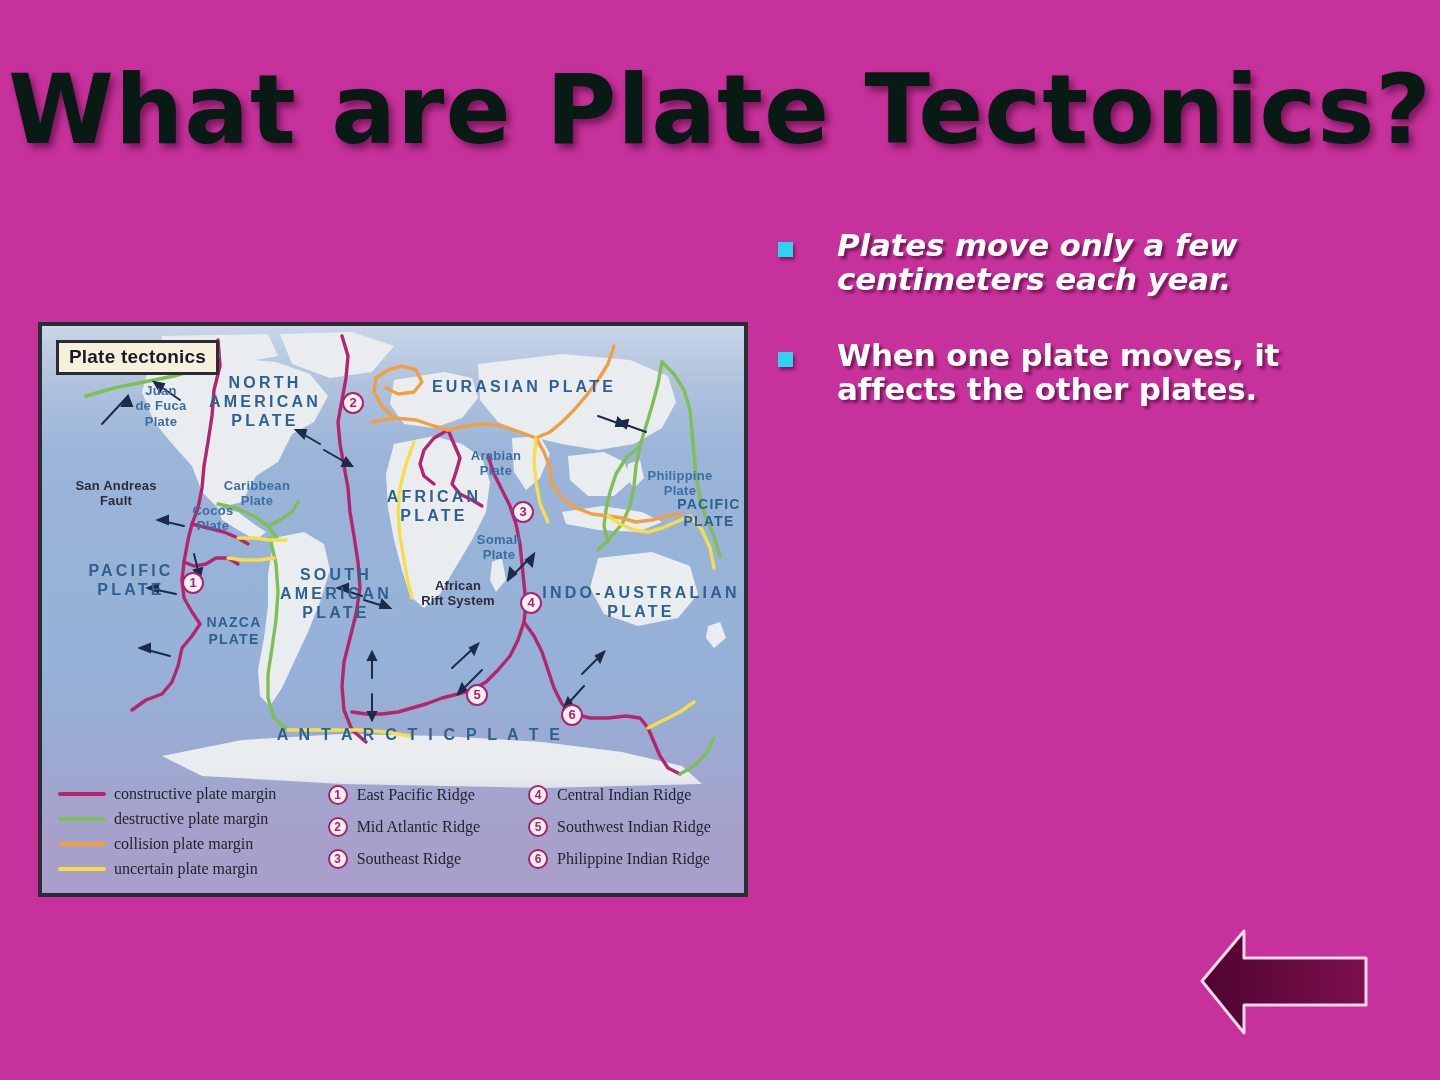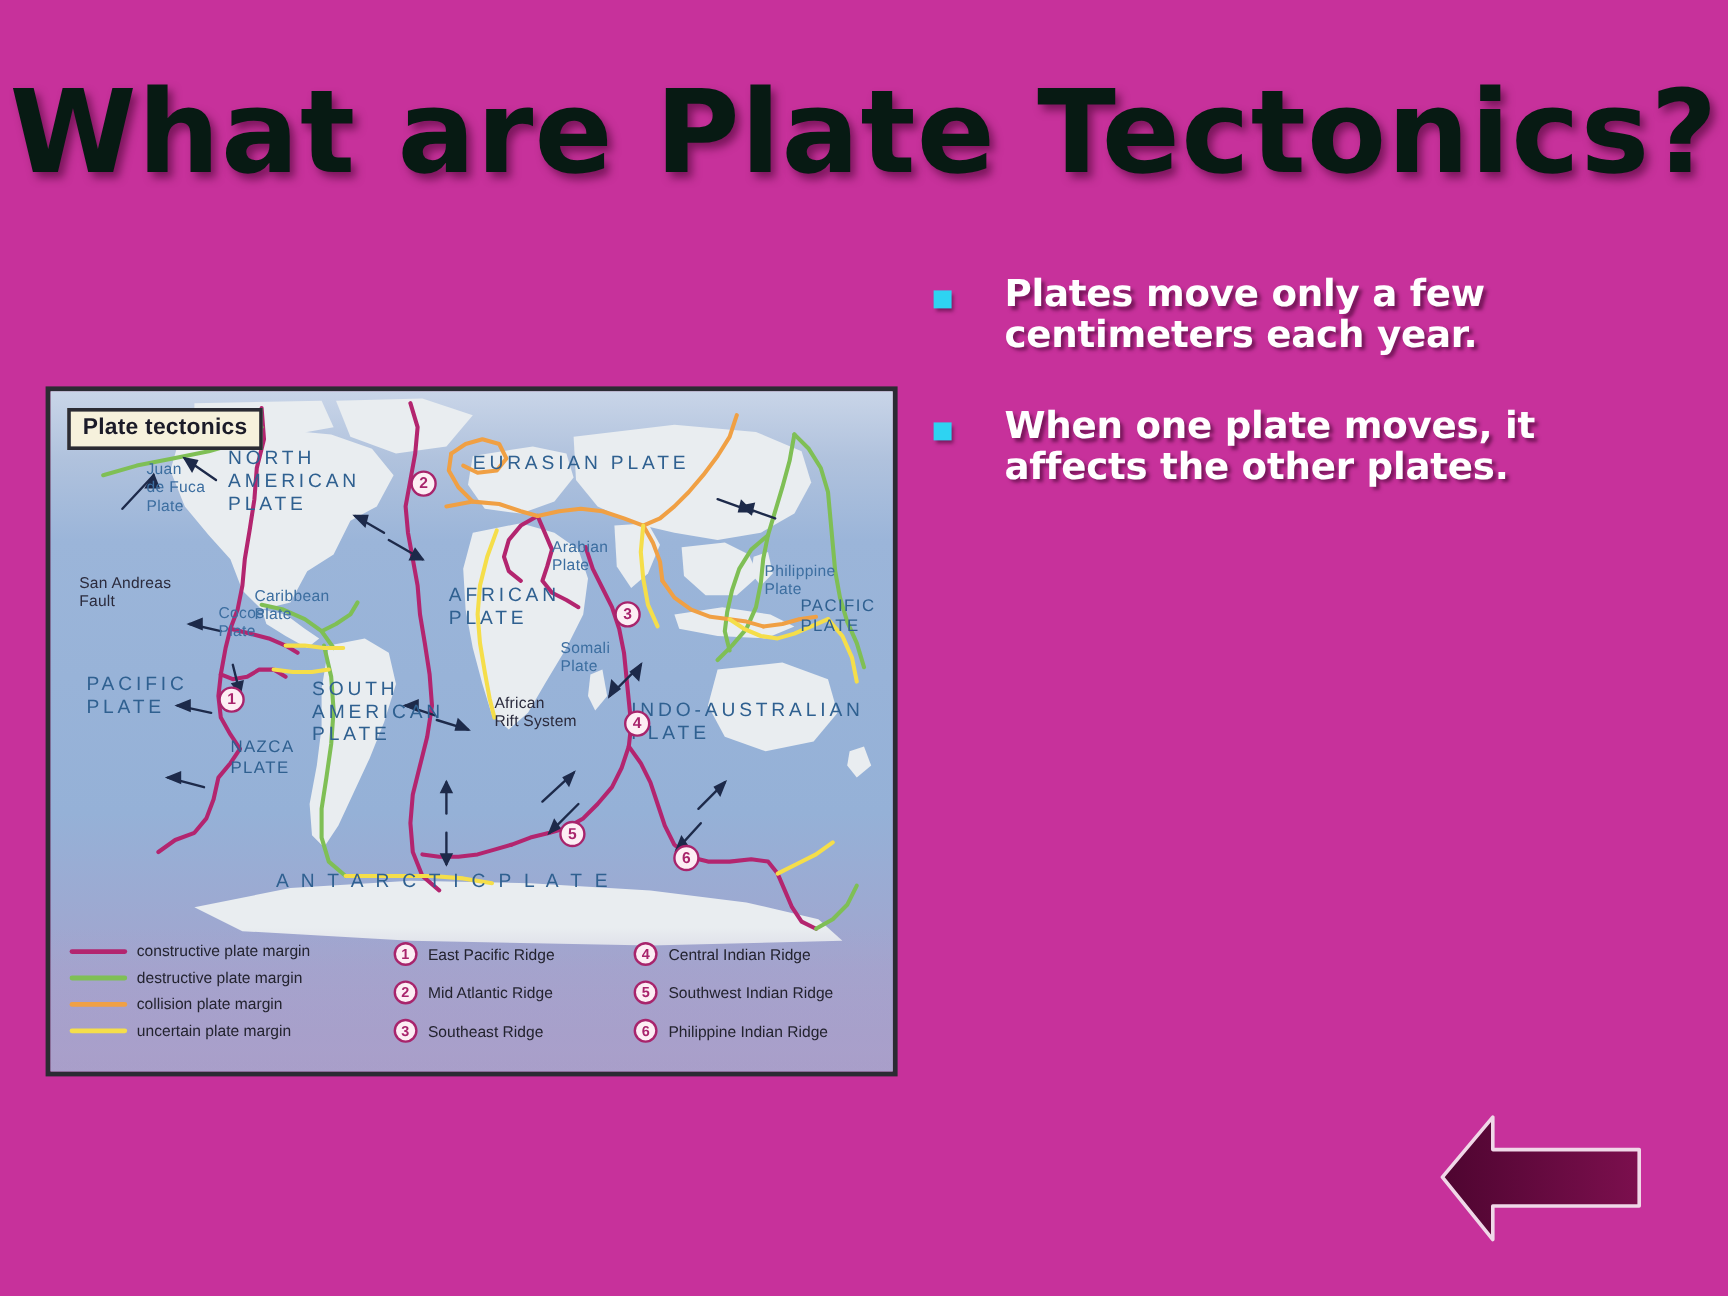--- a/index.html
+++ b/index.html
@@ -47,22 +47,22 @@
     color:#1b1b28;
     letter-spacing:.2px;
     z-index:6;
   }
 
   
   .plate-label{
     position:absolute;
     color:#2f5d86;
     font-family:"Liberation Sans", sans-serif;
-    font-weight:normal;
-    text-align:left;
+    font-weight:bold;
+    text-align:center;
     line-height:1.18;
     z-index:5;
     pointer-events:none;
     white-space:pre-line;
   }
   .pl-big{ font-size:16px; letter-spacing:3.2px; color:#2f6090; }
   .pl-mid{ font-size:14px; letter-spacing:1.2px; color:#2f6090; }
   .pl-sm { font-size:13px; letter-spacing:.3px; color:#3c6ea0; }
   .pl-dark{ color:#2b2b3d; font-size:13px; letter-spacing:.2px; }
 
@@ -91,22 +91,22 @@
     background:linear-gradient(180deg, rgba(168,160,202,.0) 0%, rgba(170,160,203,.35) 30%, rgba(170,160,203,.55) 100%);
   }
   .legend-col{ display:flex; flex-direction:column; justify-content:flex-start; }
   .legend-col.margins{ width:270px; gap:7px; padding-top:2px; }
   .legend-col.ridges{ width:198px; gap:12px; padding-top:2px; }
   .legend-col.ridges2{ width:210px; gap:12px; padding-top:2px; }
 
   .legend-margin{ display:flex; align-items:center; gap:8px; }
   .legend-swatch{ width:48px; height:4px; border-radius:2px; flex:none; }
   .legend-text{
-    font-size:13px; color:#23232f;
-    font-family:Liberation Sans, sans-serif;
+    font-size:16px; color:#23232f;
+    font-family:Liberation Serif, serif;
     white-space:nowrap;
   }
   .legend-ridge{ display:flex; align-items:center; gap:9px; }
   .legend-badge{
     width:20px; height:20px; border-radius:50%;
     background:#fdeef4; border:2px solid #a8246c;
     color:#a8246c; font-size:12px; font-weight:bold;
     line-height:16px; text-align:center; flex:none;
     font-family:"Liberation Sans", sans-serif;
   }
@@ -133,21 +133,21 @@
   .bullet-text{
     color:#ffffff;
     font-family:"DejaVu Sans", sans-serif;
     font-weight:bold;
     font-size:31px;
     line-height:1.1;
     letter-spacing:-.2px;
     text-shadow:3px 3px 3px rgba(55,0,38,.55);
   }
   #bullet-1 .bullet-text{ width:520px; }
-  #bullet-2 { margin-bottom:42px; }
+  #bullet-2 { margin-bottom:42px;font-style:italic; }
   #bullet-3 { margin-bottom:44px; }
   #bullet-4 .bullet-text{ width:565px; }
 
   
   #back-arrow{
     position:absolute;
     left:1200px; top:925px;
     width:168px; height:113px;
   }
 </style>
@@ -345,21 +345,21 @@
       <div class="plate-label pl-big" style="left: 30px; top: 236px; width: 118px;">PACIFIC
 PLATE</div>
       <div class="plate-label pl-mid" style="left: 625px; top: 170px; width: 84px;">PACIFIC
 PLATE</div>
       <div class="plate-label pl-big" style="left: 188px; top: 400px; width: 380px;">A N T A R C T I C    P L A T E</div>
       <div class="plate-label pl-mid" style="left: 150px; top: 288px; width: 84px;">NAZCA
 PLATE</div>
       <div class="plate-label pl-sm" style="left: 80px; top: 57px; width: 78px;">Juan
 de Fuca
 Plate</div>
-      <div class="plate-label pl-sm" style="left: 170px; top: 163px; width: 90px;">Caribbean
+      <div class="plate-label pl-sm" style="left: 170px; top: 152px; width: 90px;">Caribbean
 Plate</div>
       <div class="plate-label pl-sm" style="left: 140px; top: 177px; width: 62px;">Cocos
 Plate</div>
       <div class="plate-label pl-sm" style="left: 418px; top: 122px; width: 72px;">Arabian
 Plate</div>
       <div class="plate-label pl-sm" style="left: 425px; top: 206px; width: 64px;">Somali
 Plate</div>
       <div class="plate-label pl-sm" style="left: 595px; top: 142px; width: 86px;">Philippine
 Plate</div>
       <div class="plate-label pl-dark" style="left: 24px; top: 152px; width: 100px;">San Andreas

